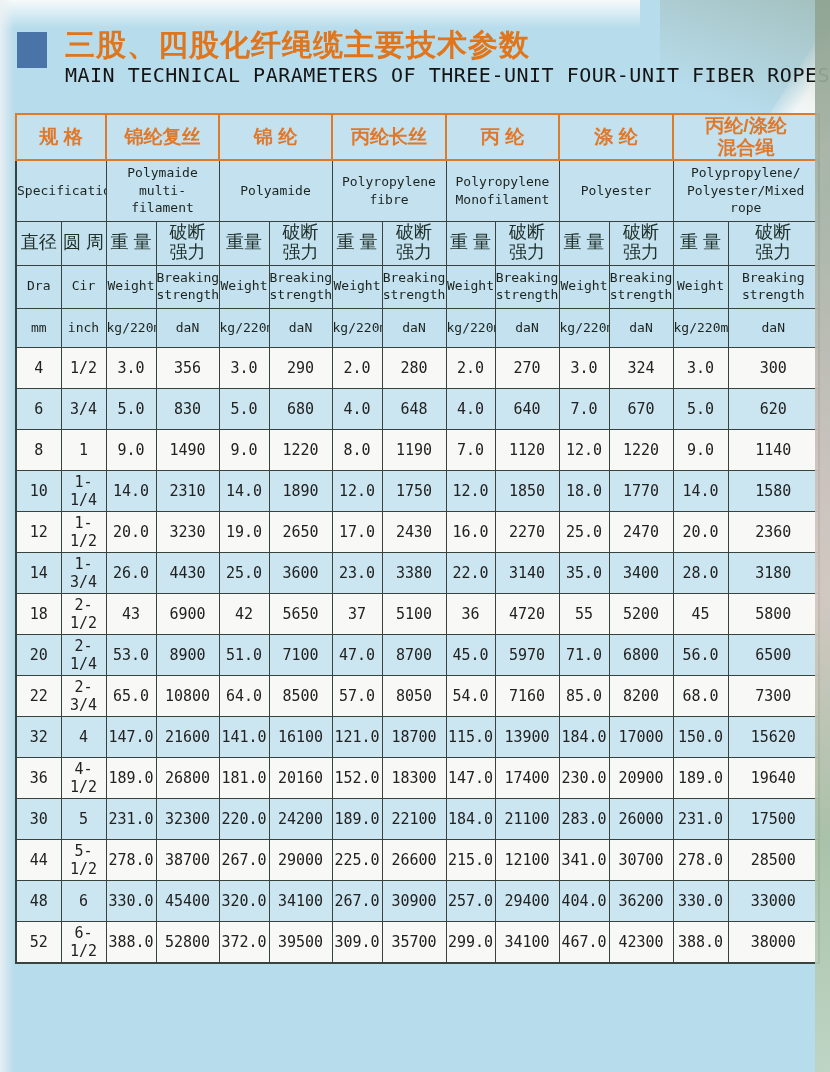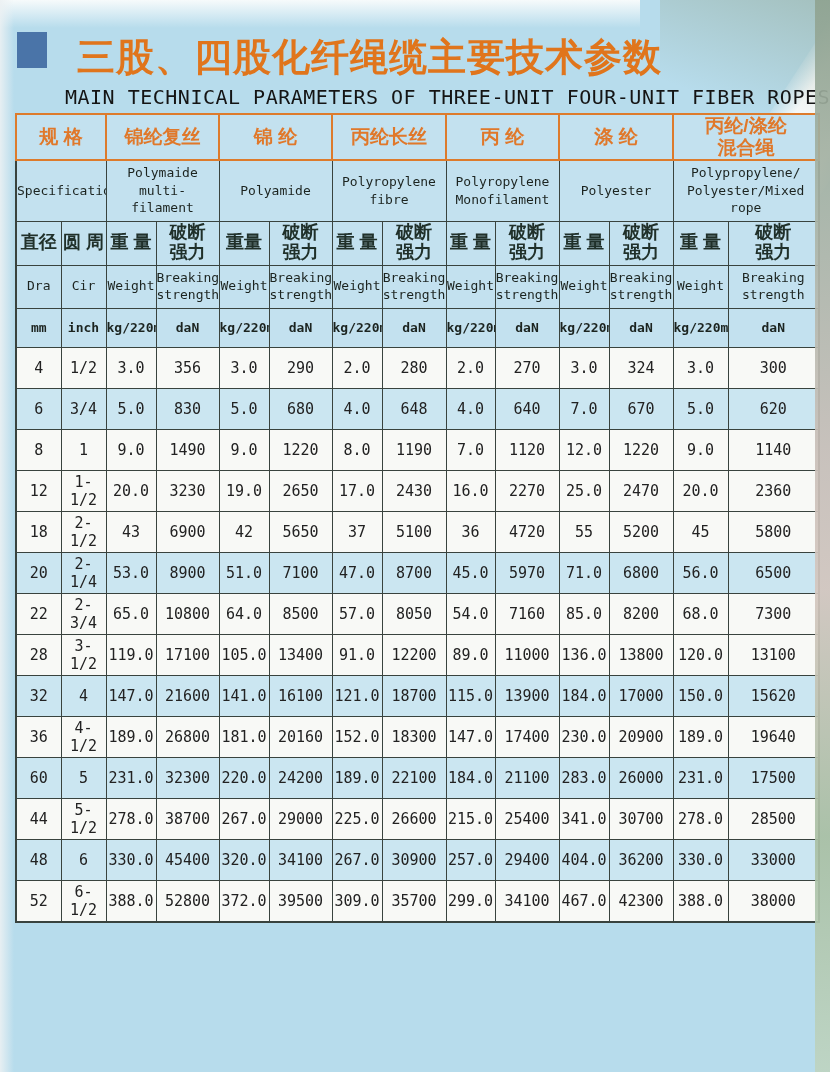--- a/index.html
+++ b/index.html
@@ -23,37 +23,37 @@
     transform:rotate(33deg);z-index:0;
     background:linear-gradient(90deg,rgba(255,255,255,.2),rgba(255,255,255,.95) 40%,rgba(255,255,255,.95) 60%,rgba(255,255,255,.2));}
   .trwash{position:absolute;right:0;top:0;width:170px;height:140px;z-index:0;
     background:linear-gradient(200deg,rgba(145,165,145,.5),rgba(145,165,145,0) 70%);}
   .edgestrip{position:absolute;right:0;top:0;width:15px;height:100%;z-index:3;opacity:.92;
     background:linear-gradient(180deg,#8fa391 0%,#a7b3a5 18%,#c9bfb8 42%,#d4c6be 55%,#a9bfa3 78%,#bed4c1 100%);}
   
   .titlewrap{position:absolute;top:28px;left:17px;z-index:2;display:flex;align-items:flex-start;}
   .bullet{width:30px;height:36px;background:#4a74a8;margin-top:4px;}
   .titles{margin-left:18px;}
-  .title-zh{margin:12px;font-size:38px;line-height:34px;font-weight:bold;color:#e0751c;
+  .title-zh{margin:0;font-size:30px;line-height:34px;font-weight:bold;color:#e0751c;
     letter-spacing:1px;font-family:Liberation Serif, serif;}
   .title-en{margin:2px 0 0 0;font-size:20px;line-height:22px;font-weight:normal;color:#141414;
     font-family:"DejaVu Sans Mono",monospace;letter-spacing:.5px;}
   
   table.main{position:absolute;top:113px;left:15px;width:803px;z-index:2;
     border-collapse:collapse;table-layout:fixed;
     border:2px solid #39433e;background:#c3e1ef;}
   th,td{border:1.5px solid #39433e;text-align:center;vertical-align:middle;padding:0;overflow:hidden;}
   tr.g th{border:2.5px solid #dd7b2c;height:42px;
     color:#e0782a;font-size:19px;font-weight:bold;line-height:1.15;background:#c3e1ef;}
   tr.e th{height:60px;font-family:"DejaVu Sans Mono",monospace;font-weight:normal;
     font-size:13px;color:#1c2420;line-height:1.35;background:#c3e1ef;}
-  tr.c th{height:43px;font-size:18px;font-weight:bold;color:#20302a;line-height:1.1;background:#c3e1ef;}
+  tr.c th{height:43px;font-size:18px;font-weight:normal;color:#20302a;line-height:1.1;background:#c3e1ef;}
   tr.e2 th{height:42px;font-family:"DejaVu Sans Mono",monospace;font-weight:normal;
     font-size:13px;color:#1c2420;line-height:1.3;background:#c3e1ef;}
-  tr.u th{height:38px;font-family:"DejaVu Sans Mono",monospace;font-weight:bold;
+  tr.u th{height:38px;font-family:"DejaVu Sans Mono",monospace;font-weight:normal;
     font-size:13px;color:#1c2420;background:#c3e1ef;}
   tbody td{height:40px;font-family:"DejaVu Sans Mono",monospace;font-size:15px;color:#222;
     background:#f8f9f6;}
   tbody tr.shaded td{background:#cbe6f1;}
   .pre{white-space:pre-line;margin-top:12px;}
 </style>
 </head>
 <body>
 
 <div class="page">
@@ -218,36 +218,68 @@
           <td>1220</td>
           <td>8.0</td>
           <td>1190</td>
           <td>7.0</td>
           <td>1120</td>
           <td>12.0</td>
           <td>1220</td>
           <td>9.0</td>
           <td>1140</td>
         </tr>
+        <tr class="shaded">
+          <td>10</td>
+          <td>1-1/4</td>
+          <td>14.0</td>
+          <td>2310</td>
+          <td>14.0</td>
+          <td>1890</td>
+          <td>12.0</td>
+          <td>1750</td>
+          <td>12.0</td>
+          <td>1850</td>
+          <td>18.0</td>
+          <td>1770</td>
+          <td>14.0</td>
+          <td>1580</td>
+        </tr>
         <tr>
           <td>12</td>
           <td>1-1/2</td>
           <td>20.0</td>
           <td>3230</td>
           <td>19.0</td>
           <td>2650</td>
           <td>17.0</td>
           <td>2430</td>
           <td>16.0</td>
           <td>2270</td>
           <td>25.0</td>
           <td>2470</td>
           <td>20.0</td>
           <td>2360</td>
         </tr>
+        <tr class="shaded">
+          <td>14</td>
+          <td>1-3/4</td>
+          <td>26.0</td>
+          <td>4430</td>
+          <td>25.0</td>
+          <td>3600</td>
+          <td>23.0</td>
+          <td>3380</td>
+          <td>22.0</td>
+          <td>3140</td>
+          <td>35.0</td>
+          <td>3400</td>
+          <td>28.0</td>
+          <td>3180</td>
+        </tr>
         <tr>
           <td>18</td>
           <td>2-1/2</td>
           <td>43</td>
           <td>6900</td>
           <td>42</td>
           <td>5650</td>
           <td>37</td>
           <td>5100</td>
           <td>36</td>
@@ -282,36 +314,20 @@
           <td>8500</td>
           <td>57.0</td>
           <td>8050</td>
           <td>54.0</td>
           <td>7160</td>
           <td>85.0</td>
           <td>8200</td>
           <td>68.0</td>
           <td>7300</td>
         </tr>
-        <tr>
-          <td>28</td>
-          <td>3-1/2</td>
-          <td>119.0</td>
-          <td>17100</td>
-          <td>105.0</td>
-          <td>13400</td>
-          <td>91.0</td>
-          <td>12200</td>
-          <td>89.0</td>
-          <td>11000</td>
-          <td>136.0</td>
-          <td>13800</td>
-          <td>120.0</td>
-          <td>13100</td>
-        </tr>
         <tr class="shaded">
           <td>32</td>
           <td>4</td>
           <td>147.0</td>
           <td>21600</td>
           <td>141.0</td>
           <td>16100</td>
           <td>121.0</td>
           <td>18700</td>
           <td>115.0</td>
@@ -331,21 +347,21 @@
           <td>152.0</td>
           <td>18300</td>
           <td>147.0</td>
           <td>17400</td>
           <td>230.0</td>
           <td>20900</td>
           <td>189.0</td>
           <td>19640</td>
         </tr>
         <tr class="shaded">
-          <td>60</td>
+          <td>30</td>
           <td>5</td>
           <td>231.0</td>
           <td>32300</td>
           <td>220.0</td>
           <td>24200</td>
           <td>189.0</td>
           <td>22100</td>
           <td>184.0</td>
           <td>21100</td>
           <td>283.0</td>
@@ -356,21 +372,21 @@
         <tr>
           <td>44</td>
           <td>5-1/2</td>
           <td>278.0</td>
           <td>38700</td>
           <td>267.0</td>
           <td>29000</td>
           <td>225.0</td>
           <td>26600</td>
           <td>215.0</td>
-          <td>25400</td>
+          <td>12100</td>
           <td>341.0</td>
           <td>30700</td>
           <td>278.0</td>
           <td>28500</td>
         </tr>
         <tr class="shaded">
           <td>48</td>
           <td>6</td>
           <td>330.0</td>
           <td>45400</td>

